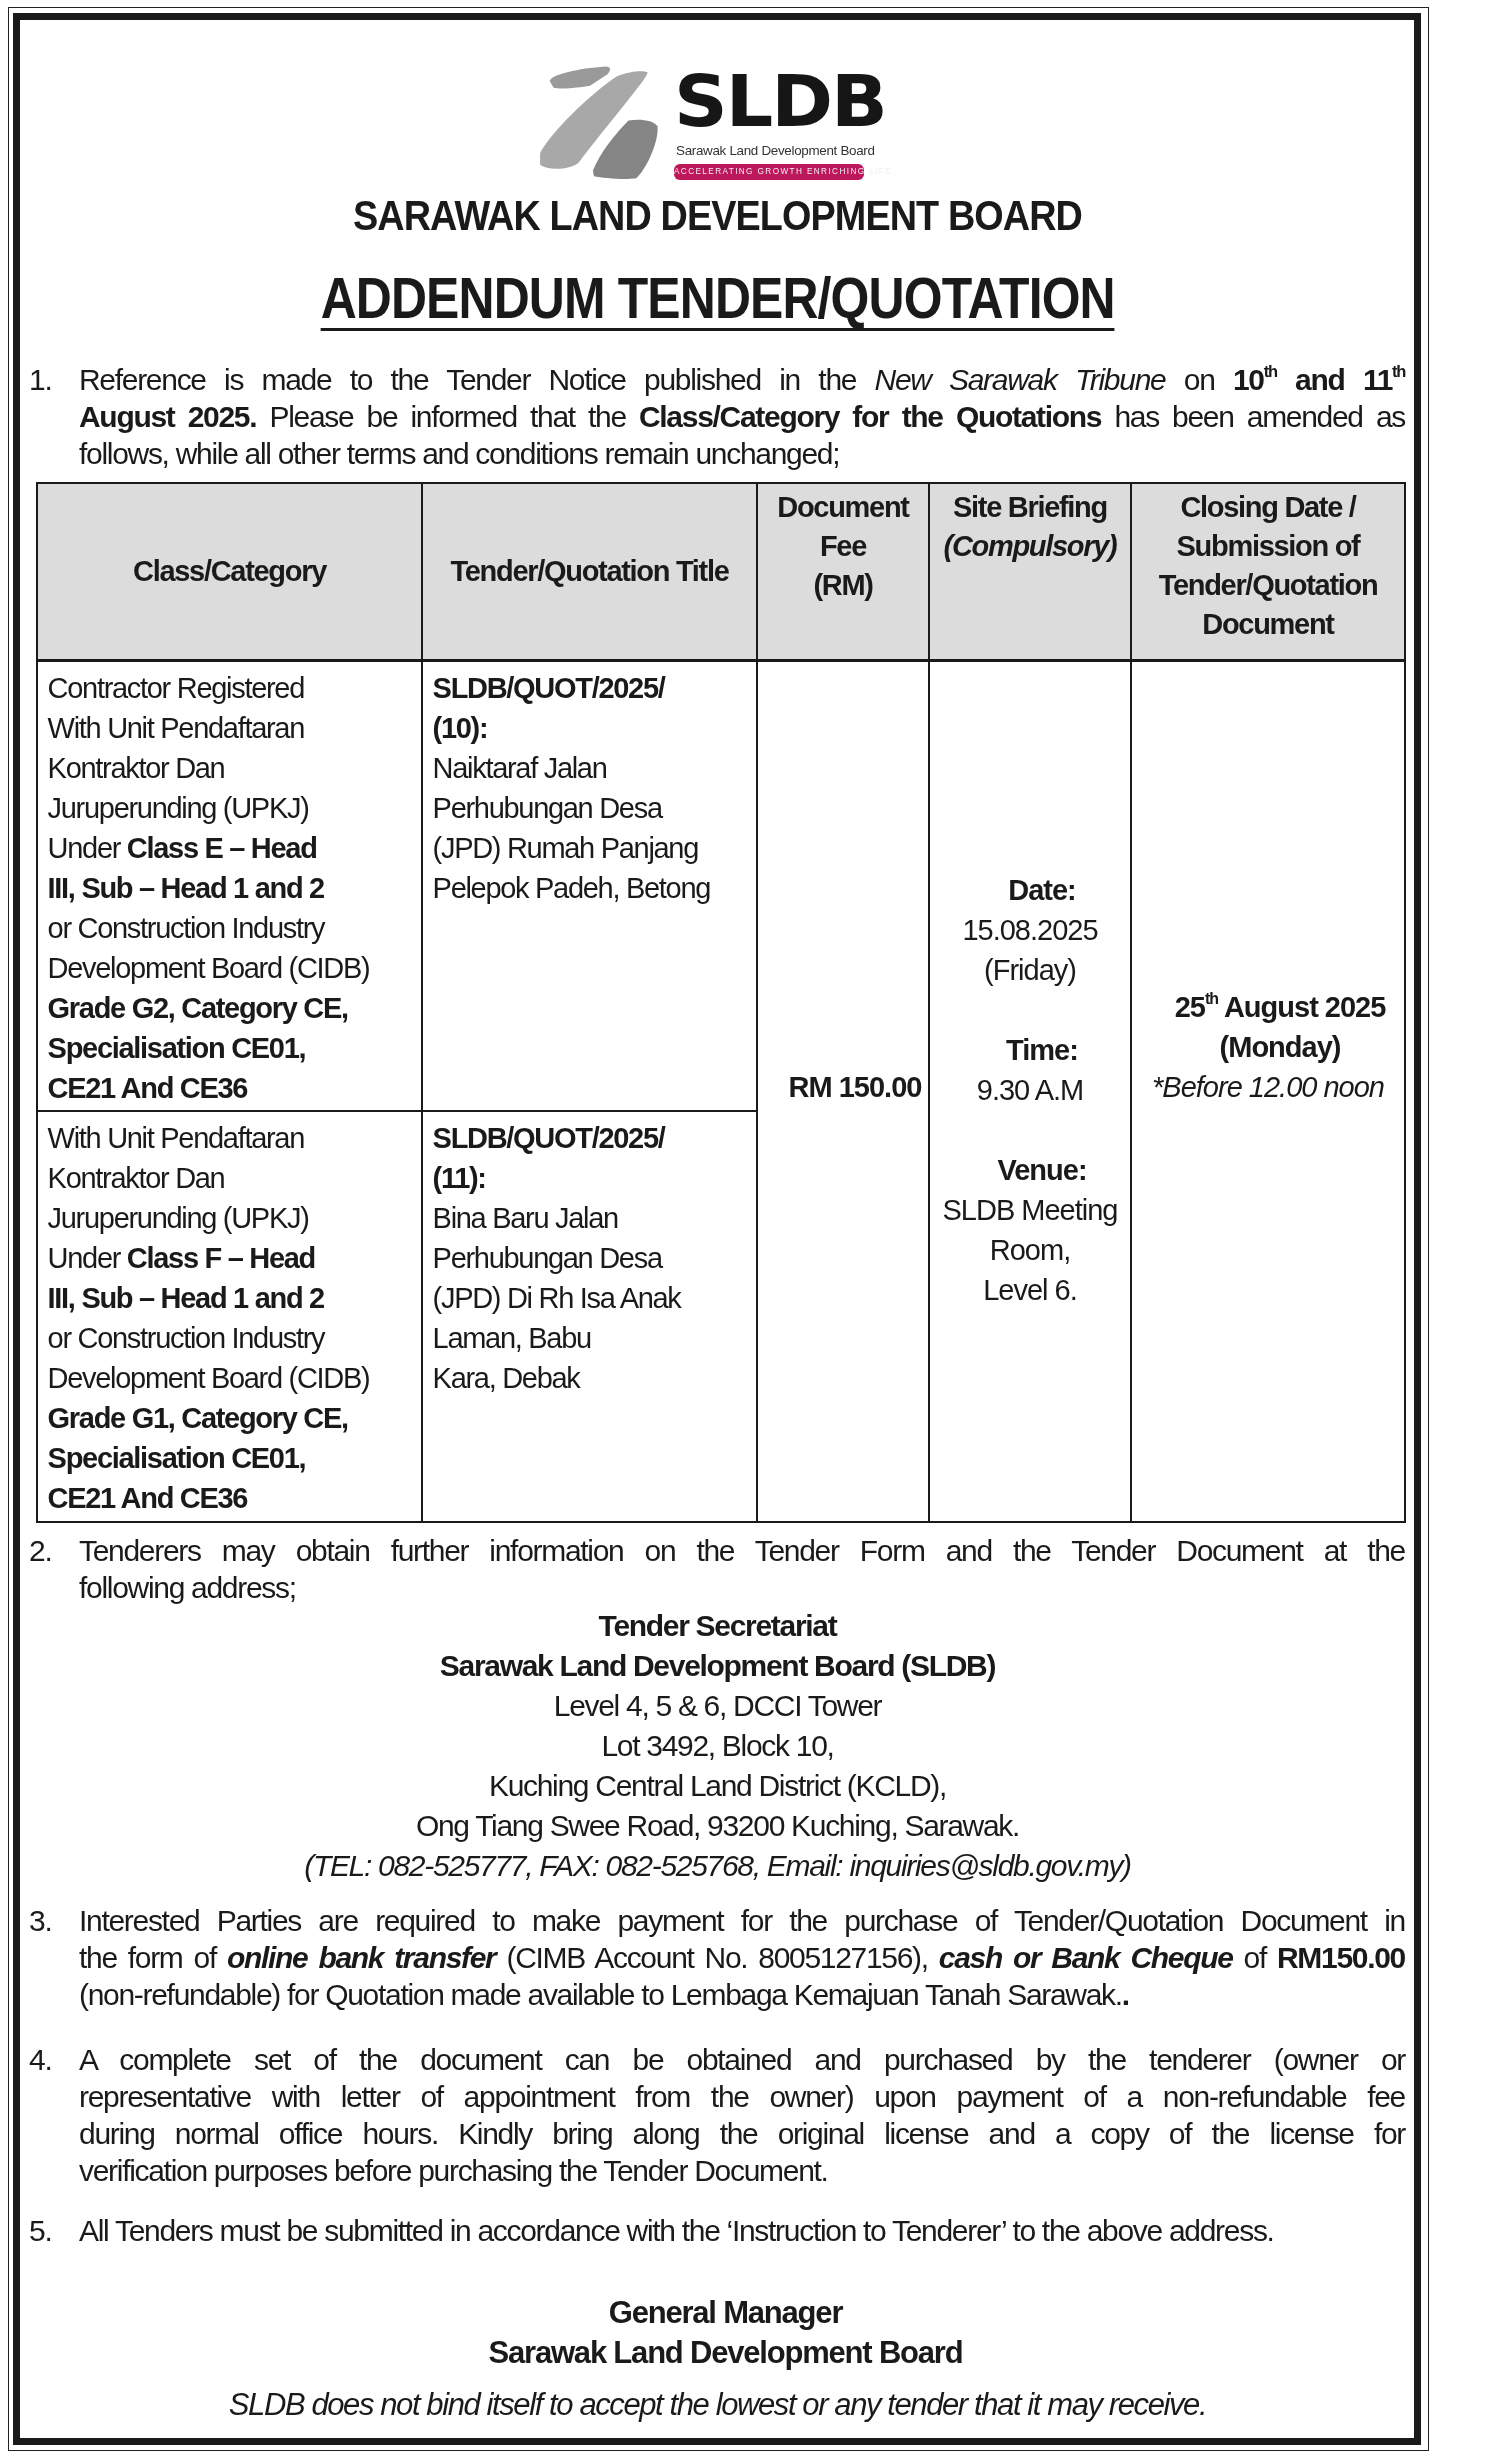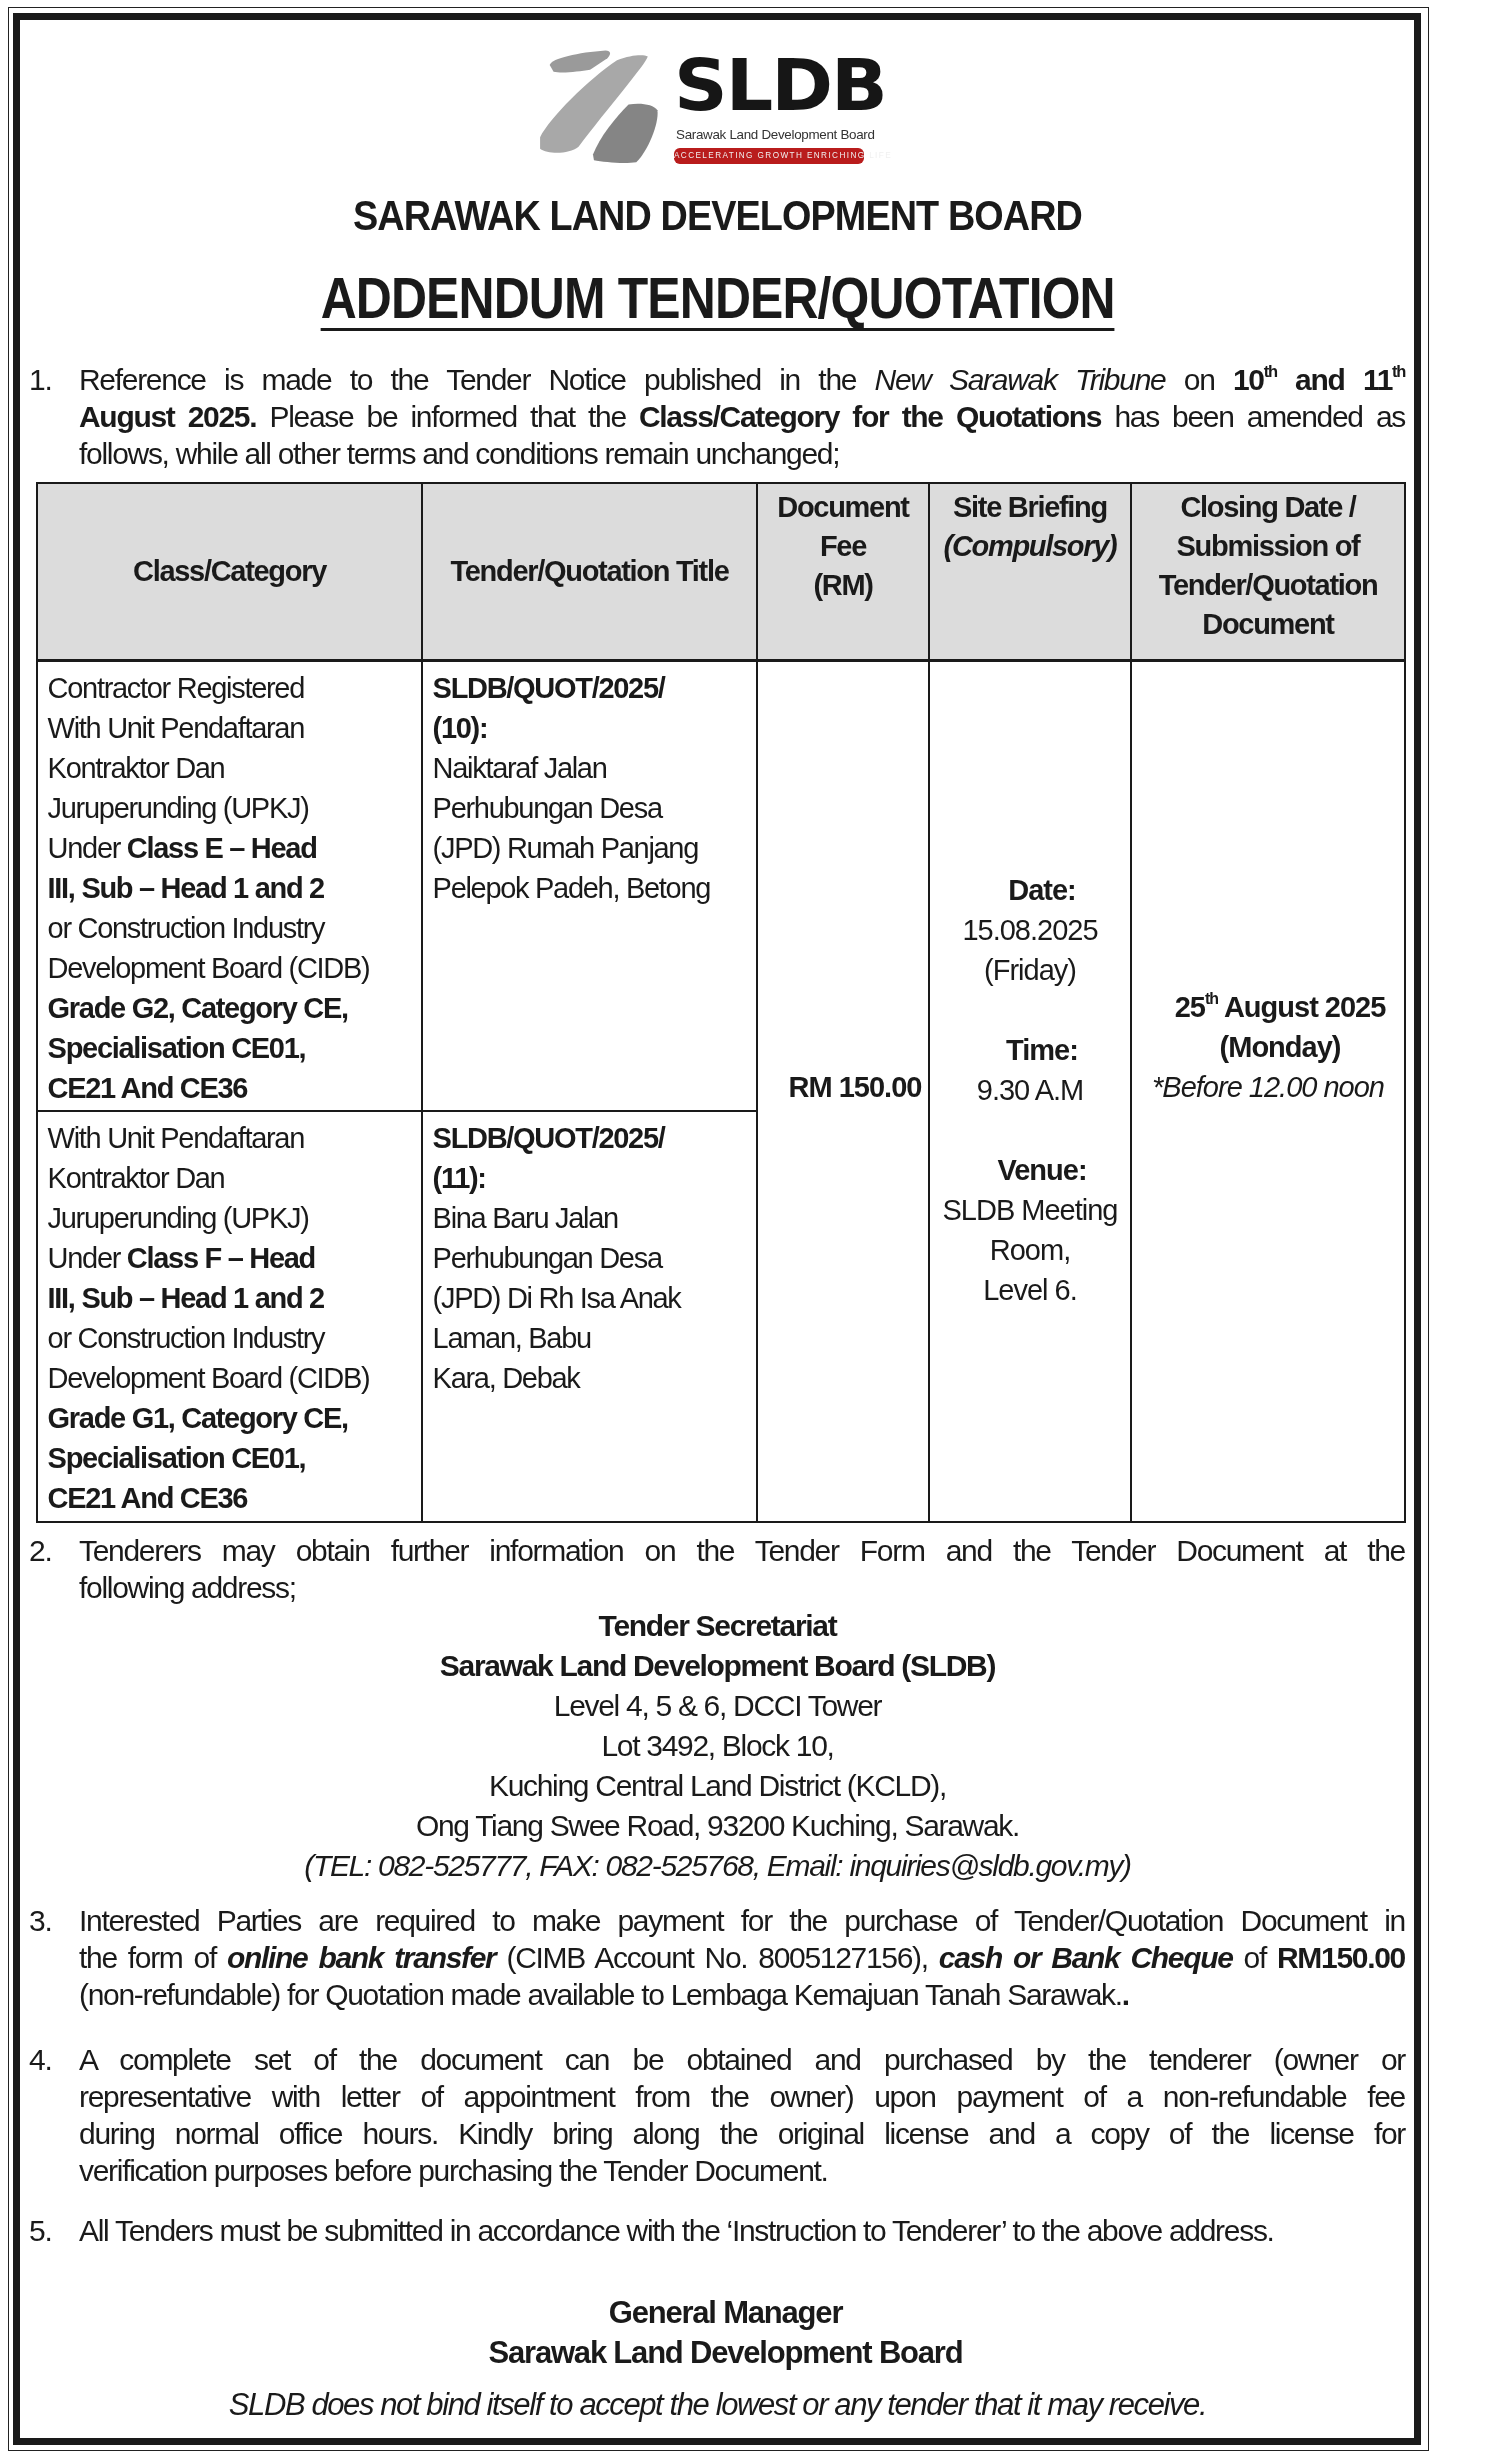--- a/index.html
+++ b/index.html
@@ -1,25 +1,25 @@
 <!DOCTYPE html>
 <html><head>
 <meta charset="utf-8">
 <style>
   html, body { margin: 0; padding: 0; background: #fff; }
   body { width: 1486px; height: 2459px; position: relative; overflow: hidden; color: #1a1a1a;
          font-family: "Liberation Sans", "DejaVu Sans", sans-serif; }
   .frame-thin { position: absolute; left: 7.7px; top: 6.7px; width: 1421px; height: 2444px; border: 1.9px solid #222; box-sizing: border-box; }
   .frame-thick { position: absolute; left: 13.4px; top: 13.4px; width: 1408px; height: 2432px; border: 7.7px solid #1a1a1a; box-sizing: border-box; }
 
-  .logo { position: absolute; left: 540px; top: 41px; width: 365px; height: 125px; }
+  .logo { position: absolute; left: 540px; top: 57px; width: 365px; height: 125px; }
   .logo-mark { position: absolute; left: 0; top: 0; width: 130px; height: 125px; }
   .logo-word { position: absolute; left: 134px; top: 13.4px; font-size: 71px; font-weight: 900; letter-spacing: -1.9px; line-height: 63px; color: #161616; transform: scaleX(1.05); transform-origin: left; font-family: "DejaVu Sans", sans-serif; }
   .logo-sub { position: absolute; left: 136px; top: 86px; font-size: 13.4px; color: #333; letter-spacing: -0.3px; white-space: nowrap; }
-  .logo-tag { position: absolute; left: 134px; top: 107px; width: 190px; height: 16.3px; background: #b91c1c; border-radius: 5.8px; color: #f0f0f0; font-size: 8.2px; letter-spacing: 1.4px; text-align: center; line-height: 16.3px; white-space: nowrap; }
+  .logo-tag { position: absolute; left: 134px; top: 107px; width: 190px; height: 16.3px; background: #be185d; border-radius: 5.8px; color: #f0f0f0; font-size: 8.2px; letter-spacing: 1.4px; text-align: center; line-height: 16.3px; white-space: nowrap; }
 
   .org-title { position: absolute; left: 0; width: 1435px; top: 192px; text-align: center; font-size: 42px; font-weight: bold; letter-spacing: -1px; transform: scaleX(0.9); }
   .main-title { position: absolute; left: 0; width: 1435px; top: 267px; text-align: center; }
   .main-title span { font-size: 58px; font-weight: bold; letter-spacing: -1px; border-bottom: 3.8px solid #1a1a1a; padding-bottom: 0; display: inline-block; transform: scaleX(0.86); line-height: 61px; }
 
   .para { position: absolute; left: 29px; width: 1376px; font-size: 30px; line-height: 37px; letter-spacing: -1.3px; }
   .para .num { position: absolute; left: 0; top: 0; }
   .para .body { margin-left: 50px; }
   .para .ln { display: block; white-space: nowrap; text-align: justify; text-align-last: justify; }
   .para .ln.last { text-align-last: left; }

